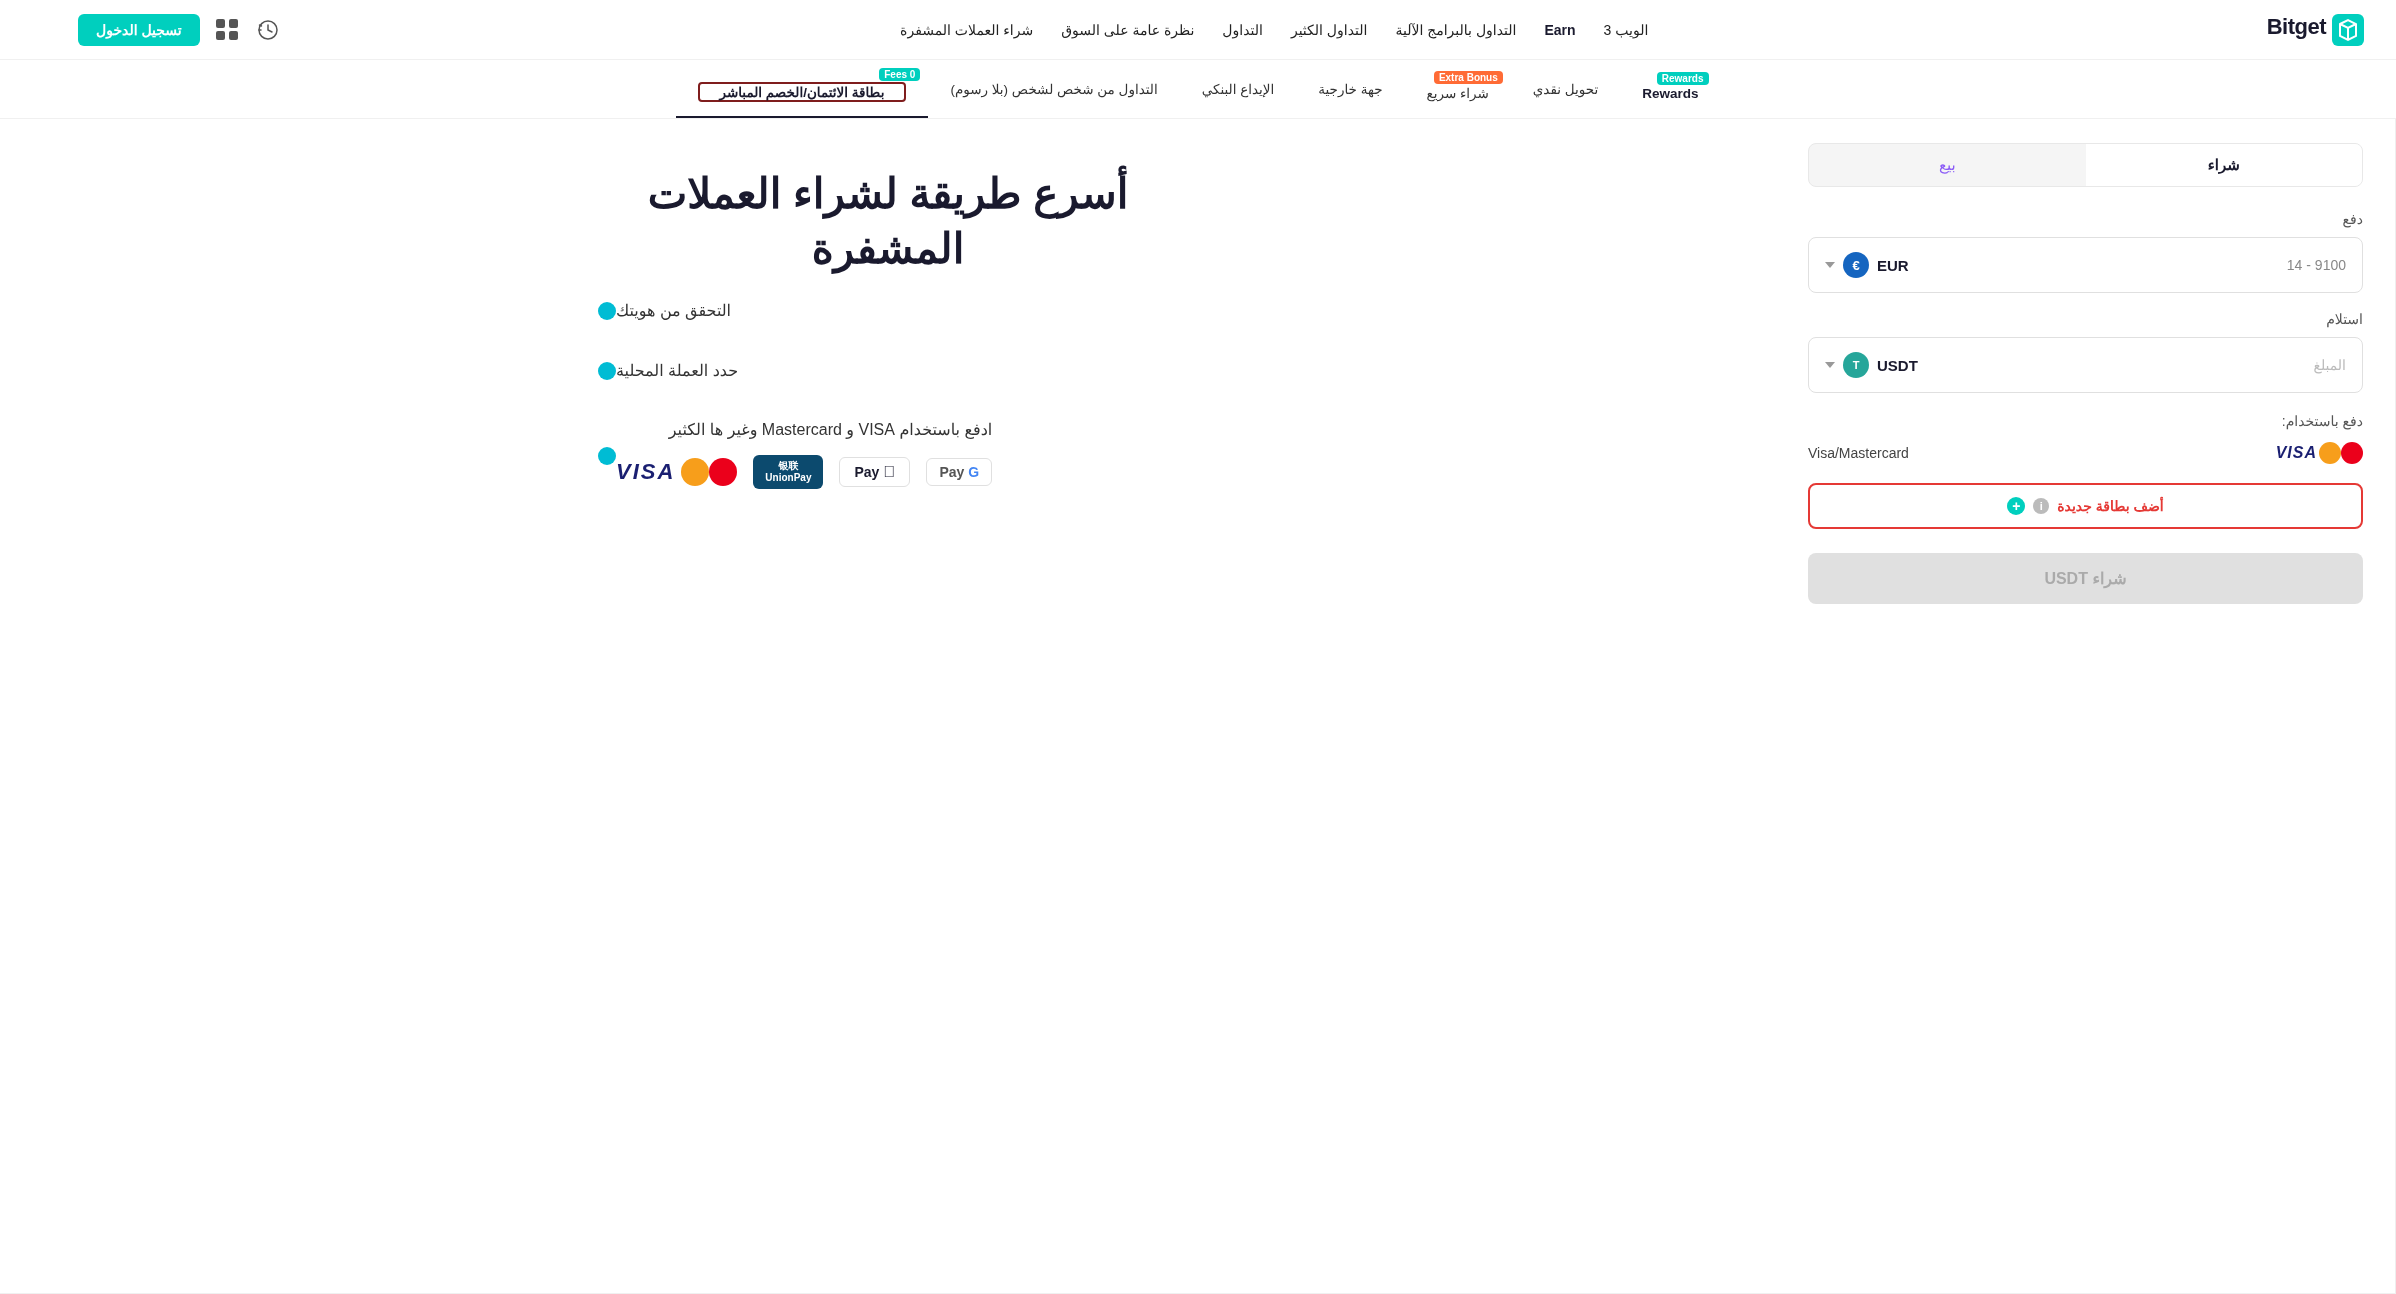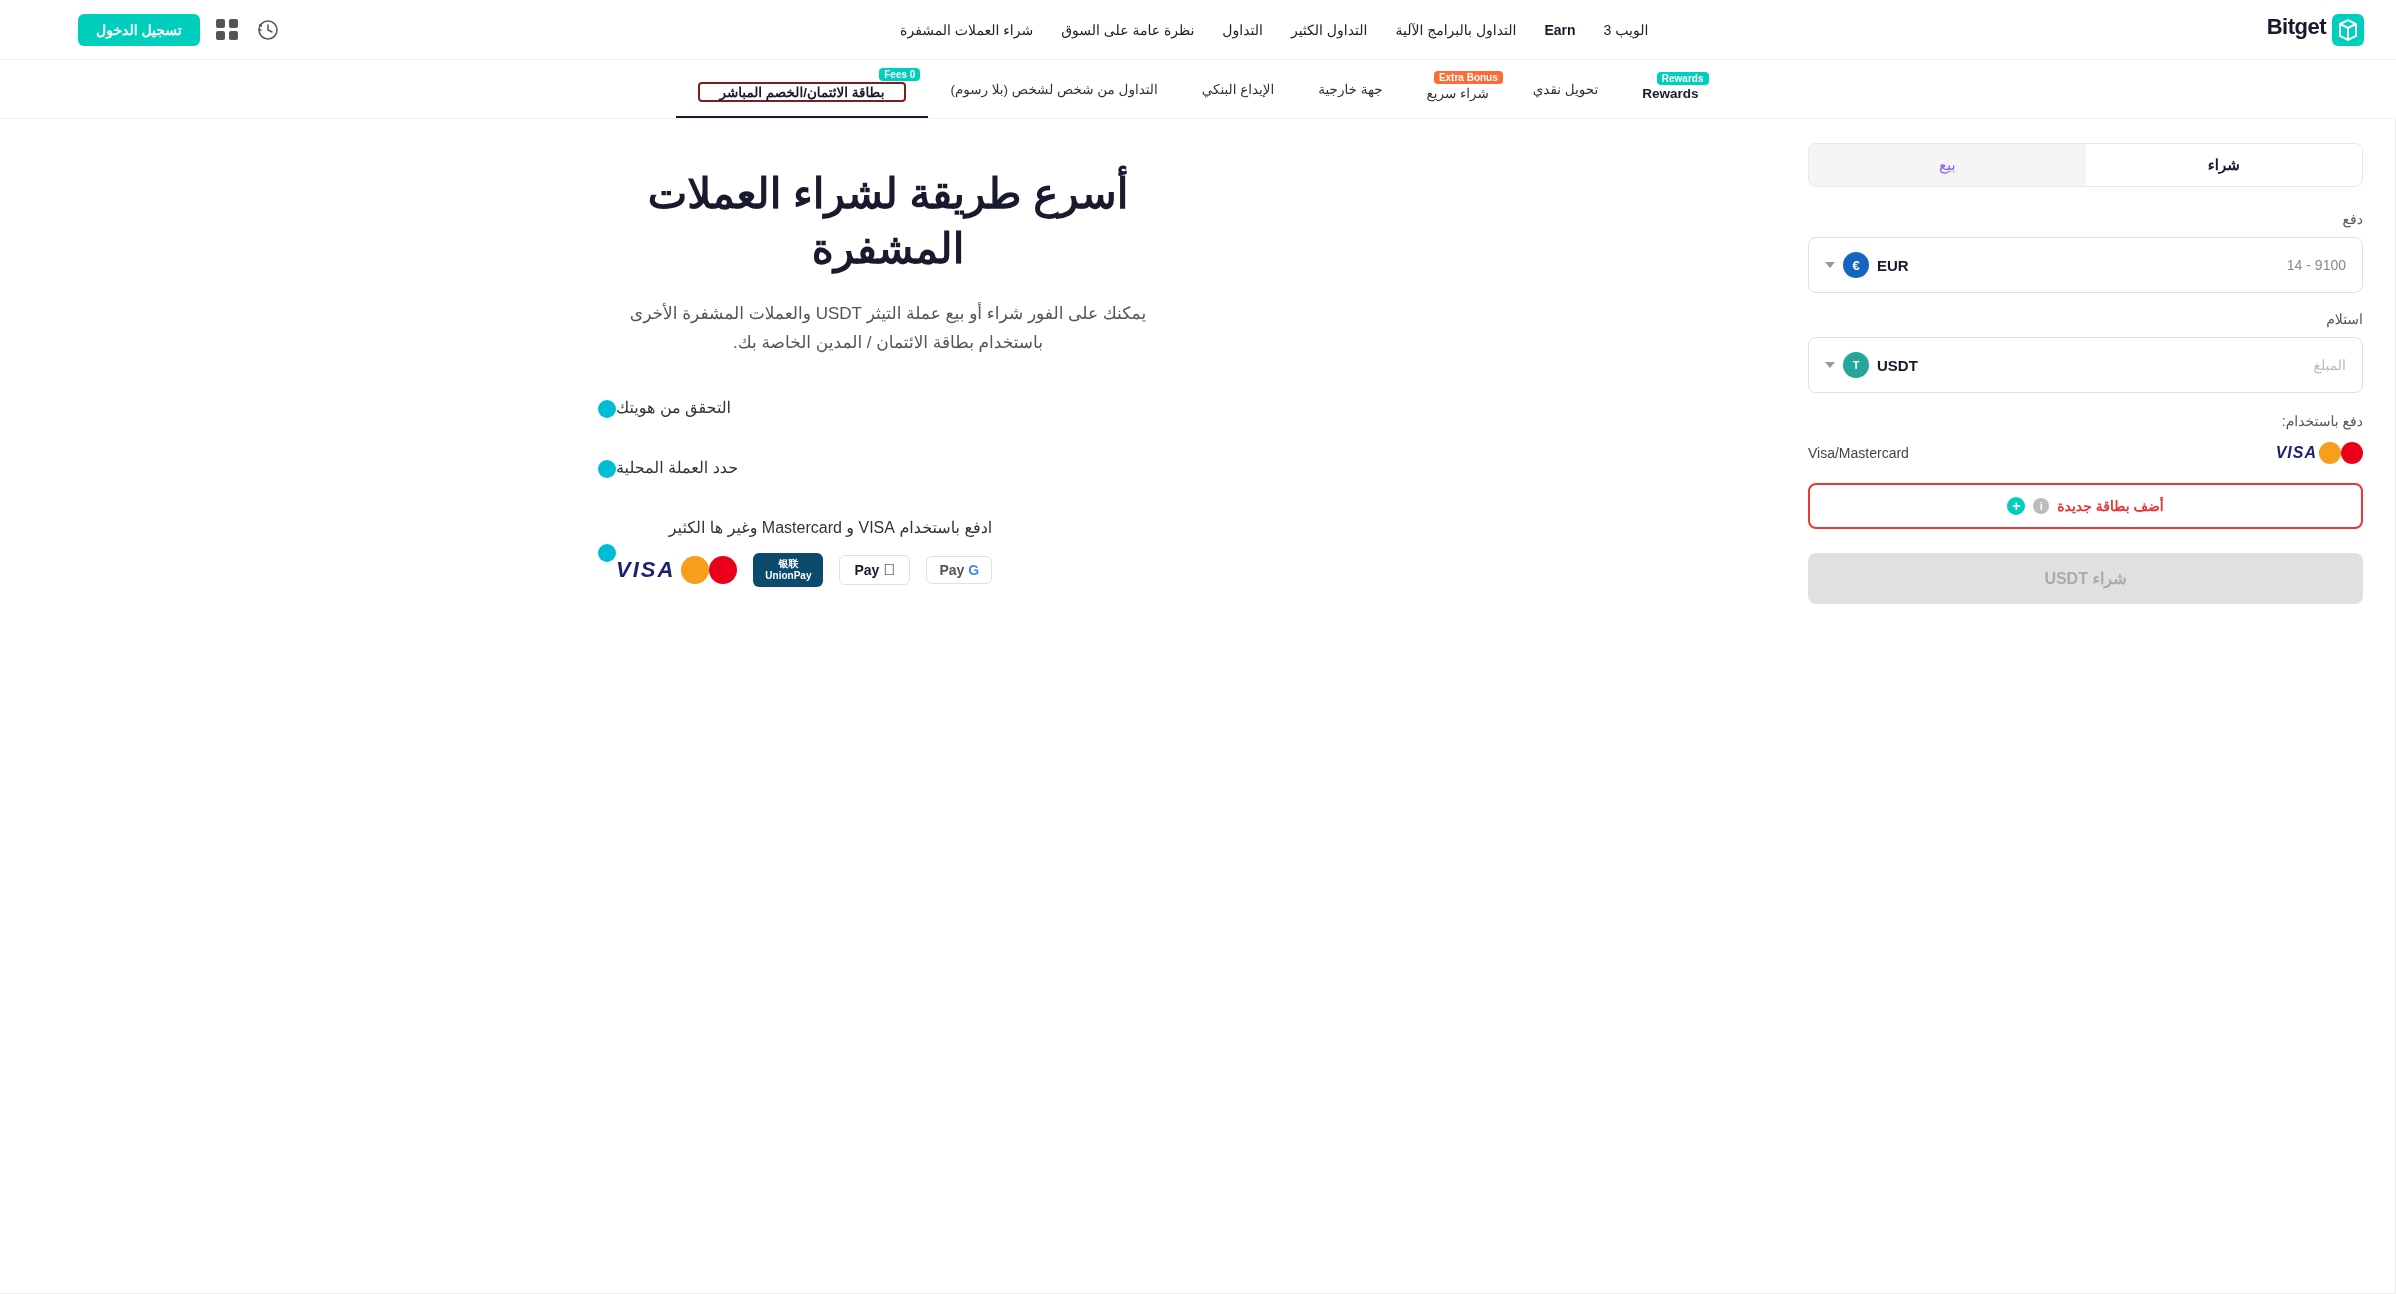--- a/index.html
+++ b/index.html
@@ -586,24 +586,20 @@
       <span>أضف بطاقة جديدة</span>
       <div class="info-icon-sm">i</div>
       <div class="plus-circle">+</div>
     </div>
 
     <button class="buy-btn">شراء USDT</button>
   </div>
 
   <div class="right-panel">
     <h1 class="right-title">أسرع طريقة لشراء العملات<br>المشفرة</h1>
-    <p class="right-desc">
-      يمكنك على الفور شراء أو بيع عملة التيثر USDT والعملات المشفرة الأخرى<br>
-      باستخدام بطاقة الائتمان / المدين الخاصة بك.
-    </p>
 
     <div class="steps-list">
 
       <div class="step-item">
         <span class="step-text">التحقق من هويتك</span>
         <div class="step-dot"></div>
       </div>
 
       <div class="step-item">
         <span class="step-text">حدد العملة المحلية</span>

